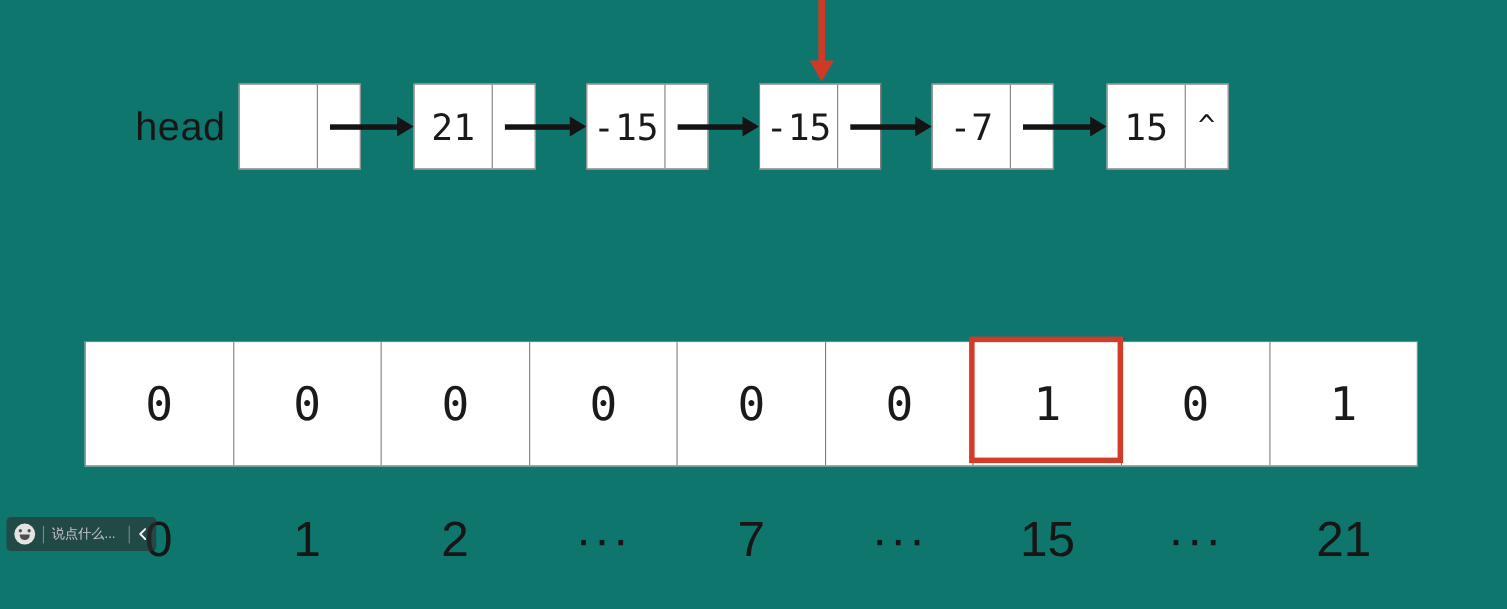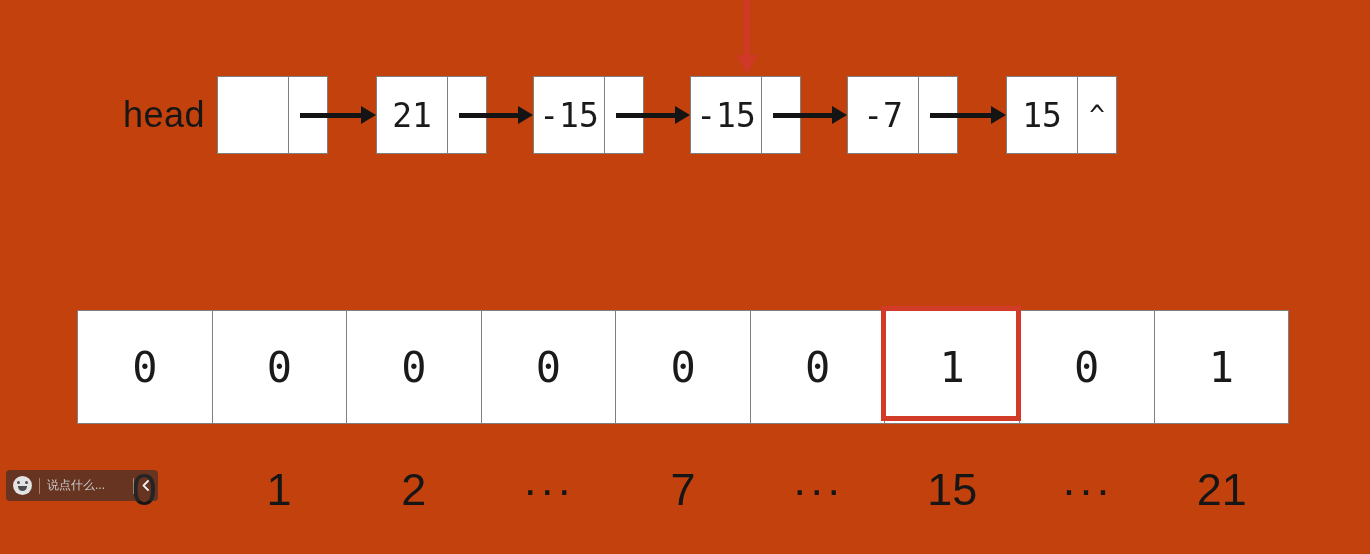--- a/index.html
+++ b/index.html
@@ -1,17 +1,17 @@
 <!DOCTYPE html>
 <html><head>
 <meta charset="utf-8">
 <style>
   html,body{margin:0;padding:0;background:#fff;}
   #stage{
-    position:relative;width:1370px;height:554px;background:#c2410c;
+    position:relative;width:1370px;height:554px;background:#0f766e;
     overflow:hidden;font-family:"Liberation Sans",sans-serif;color:#111;
   }
   
   .head-label{
     position:absolute;left:123px;top:95px;height:40px;line-height:40px;
     font-size:36px;color:#161616;letter-spacing:0.5px;
   }
   .ll-node{
     position:absolute;top:76px;width:111px;height:78px;box-sizing:border-box;
     border:1px solid #7f7f7f;background:#fff;display:flex;
@@ -60,21 +60,21 @@
   
   .index-row{
     position:absolute;left:77px;top:462px;width:1212px;height:56px;display:flex;
   }
   .index-row .ilabel{
     flex:1;text-align:center;font-size:45px;line-height:56px;color:#161616;
   }
   .index-row .ilabel.dots{letter-spacing:2px;}
   
   .danmaku{
-    position:absolute;left:6px;top:470px;width:152px;height:31px;z-index:10;
+    position:absolute;left:6px;top:470px;width:136px;height:31px;z-index:10;
     background:rgba(45,45,45,0.62);border-radius:4px;
     display:flex;align-items:center;
   }
   .emoji{
     position:relative;width:19px;height:19px;border-radius:50%;
     background:#e3e3e3;margin-left:7px;flex:none;cursor:pointer;
   }
   .emoji .eye{position:absolute;top:5px;width:3px;height:3px;border-radius:50%;background:#4d4d4d;}
   .emoji .eye.l{left:4px}.emoji .eye.r{right:4px}
   .emoji .mouth{

